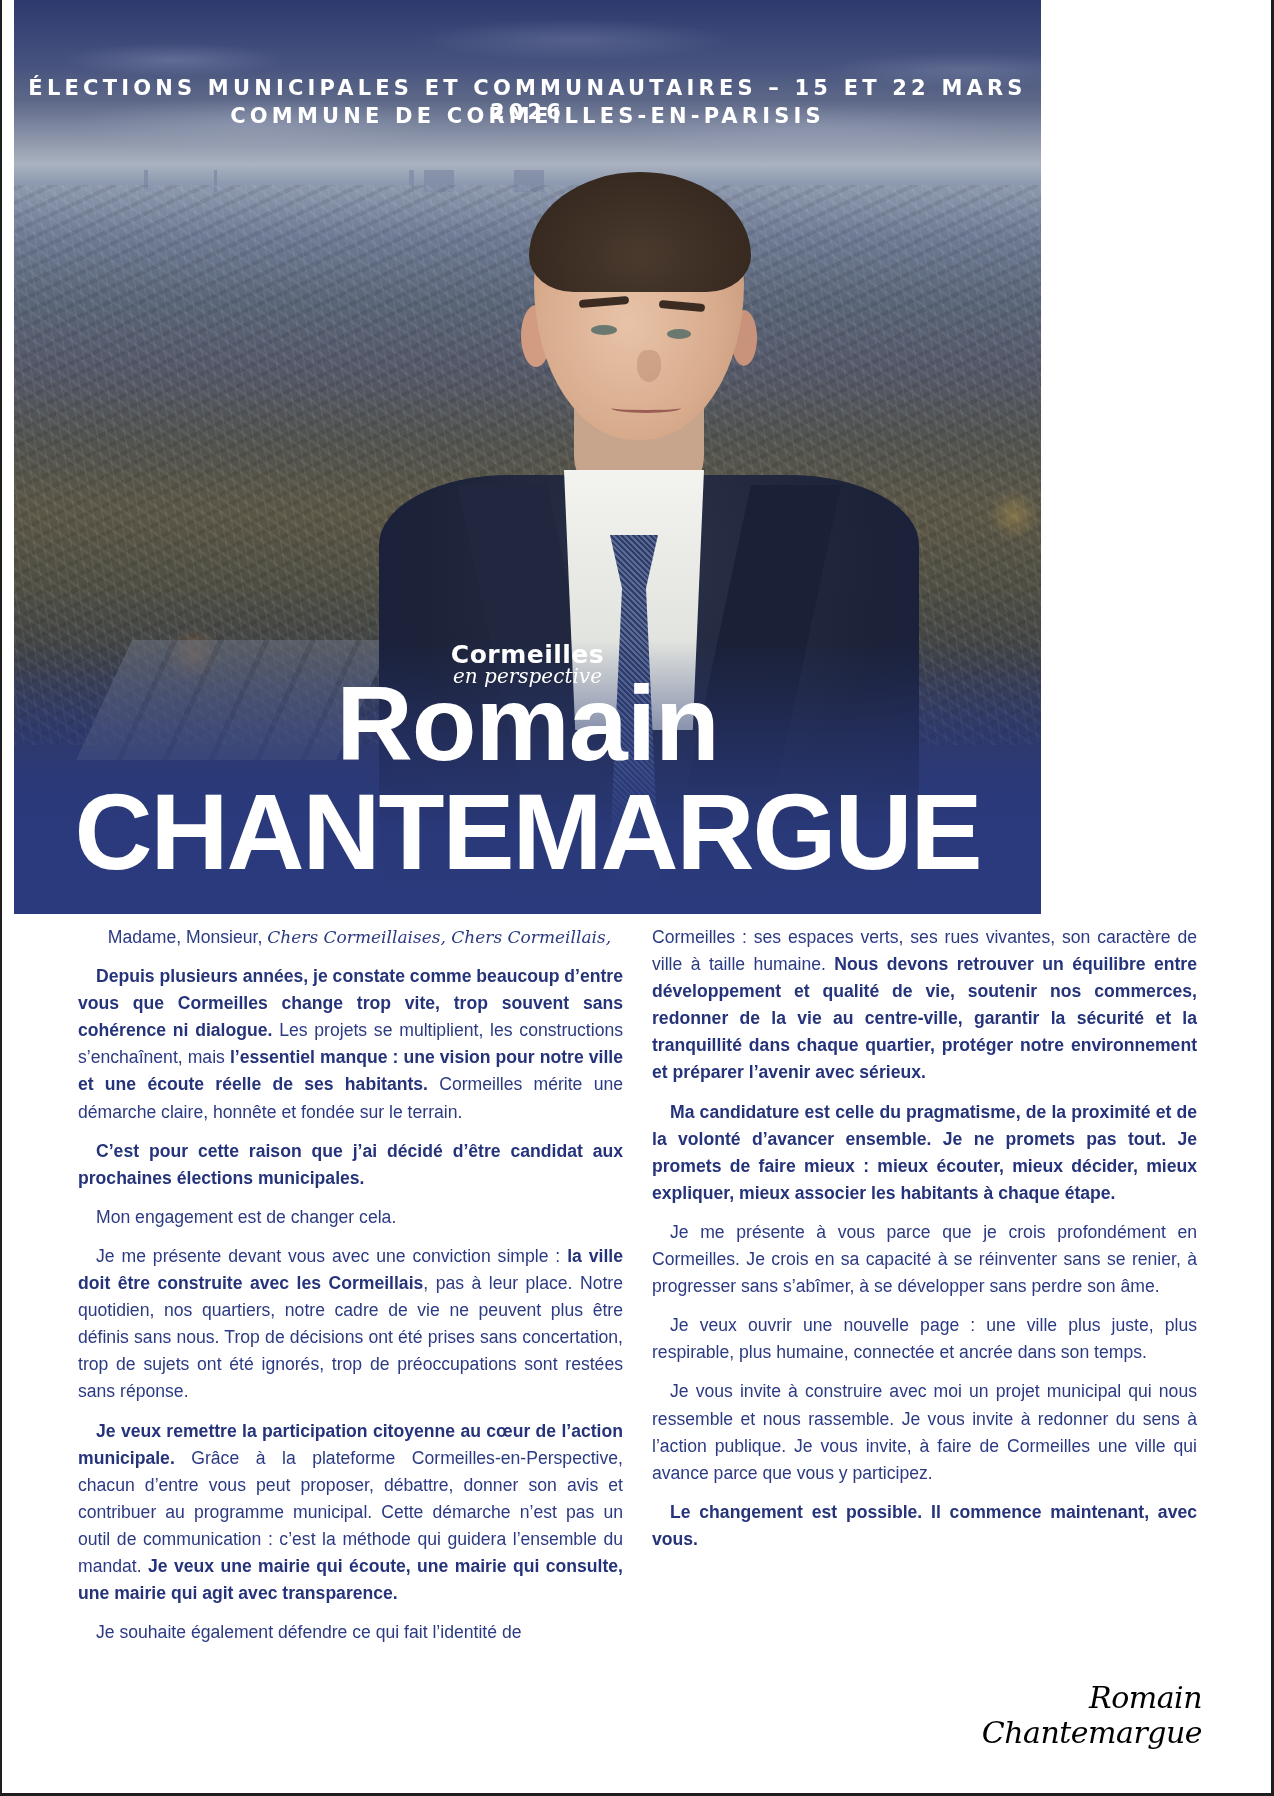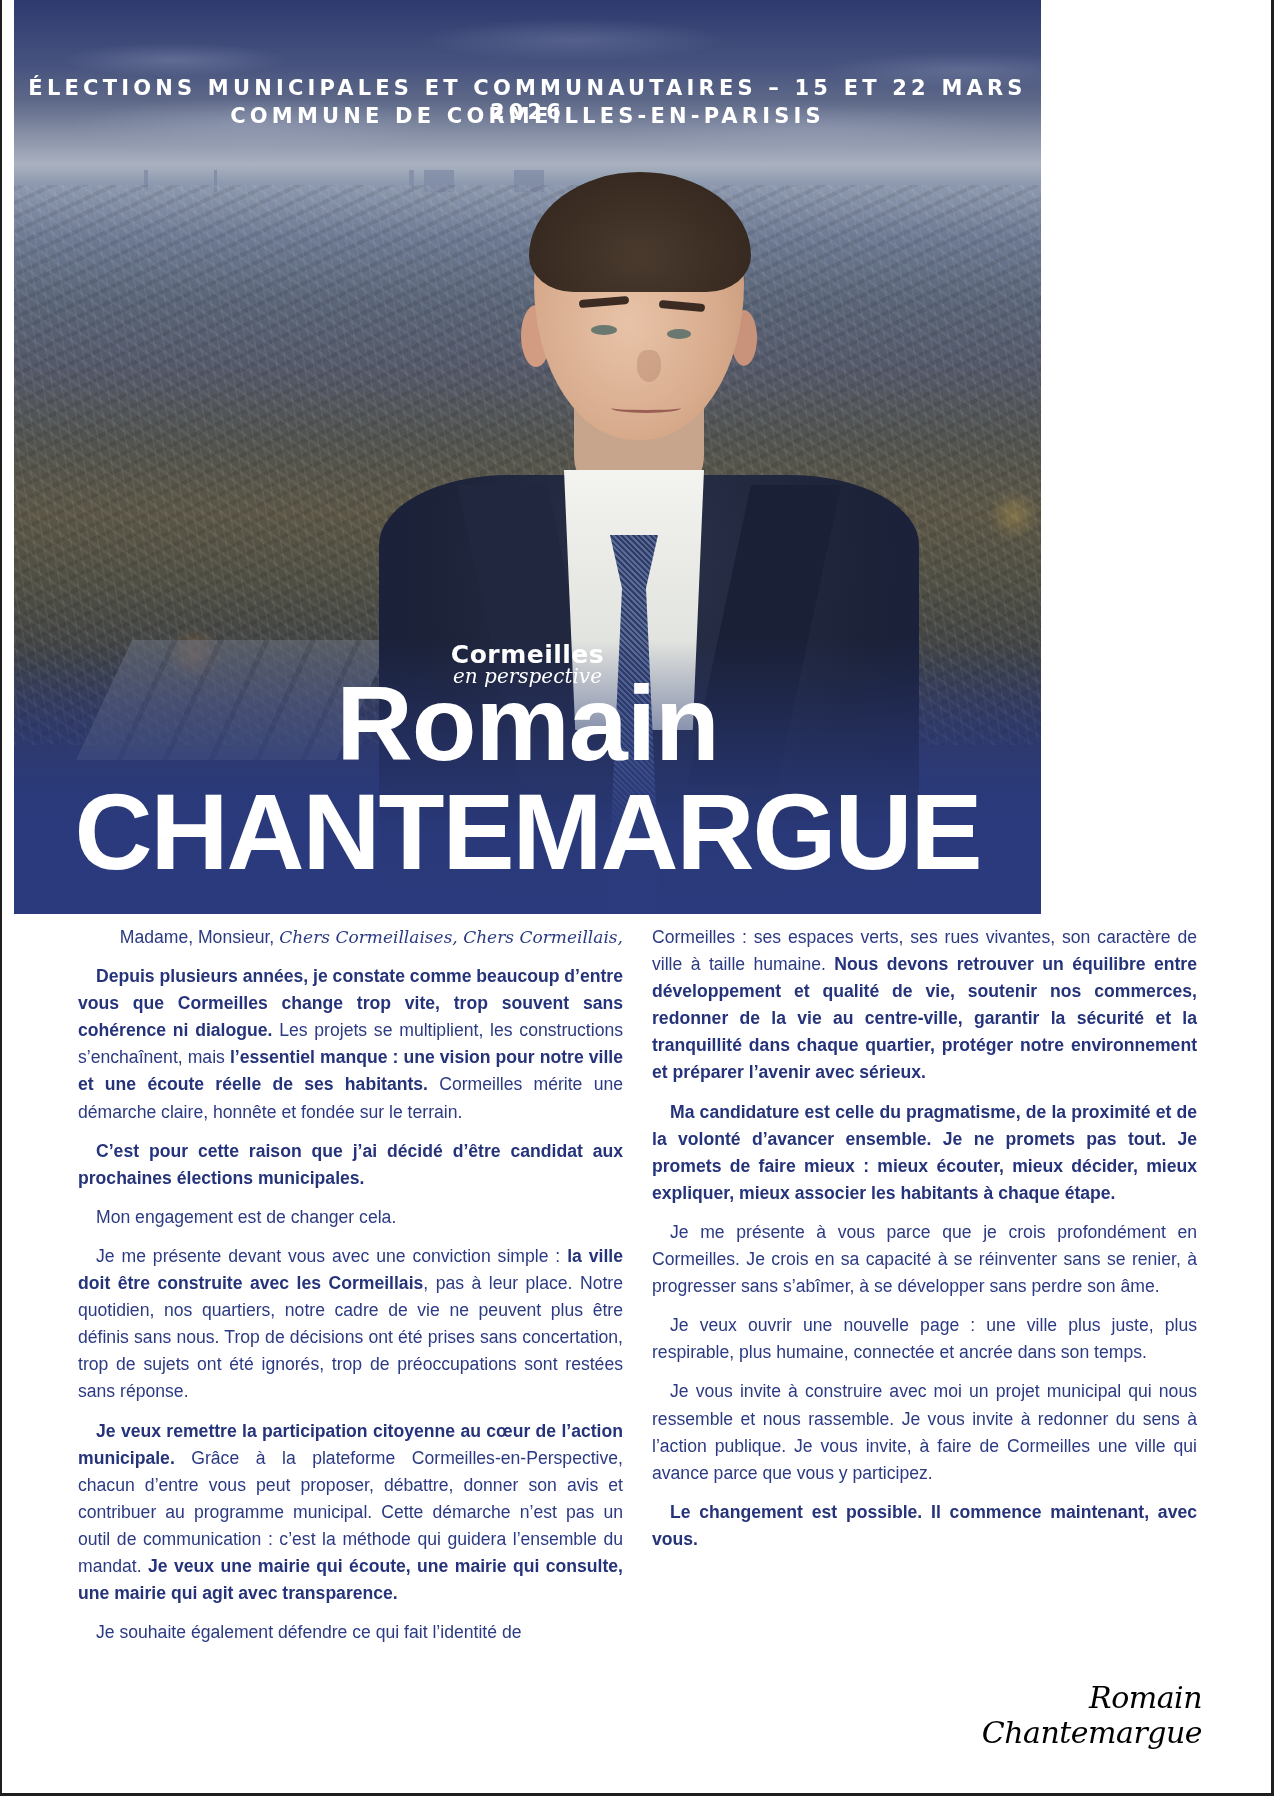--- a/index.html
+++ b/index.html
@@ -112,21 +112,21 @@
 
   
   .col {
     position: absolute; top: 924px; color: #2b3a82;
     font-family: "Liberation Sans", sans-serif; font-size: 17.6px; line-height: 27.1px;
   }
   .col-left { left: 76px; width: 545px; }
   .col-right { left: 650px; width: 545px; }
   .col p { text-align: justify; text-indent: 18px; margin-bottom: 12px; hyphens: auto; }
   .col p.cont { text-indent: 0; }
-  .col p.greet { text-align: right; }
+  .col p.greet { text-align: center; }
   .col b { font-weight: bold; color: #25337a; }
   .script { font-family: "DejaVu Serif", serif; font-style: italic; font-size: 17px; color: #2b3a82; }
   .signature {
     position: absolute; left: 930px; top: 1680px; width: 270px; text-align: right;
     font-family: "DejaVu Serif", serif; font-style: italic; font-size: 30px; color: #000000; letter-spacing: -.5px;
   }
 </style>
 </head>
 <body>
 

